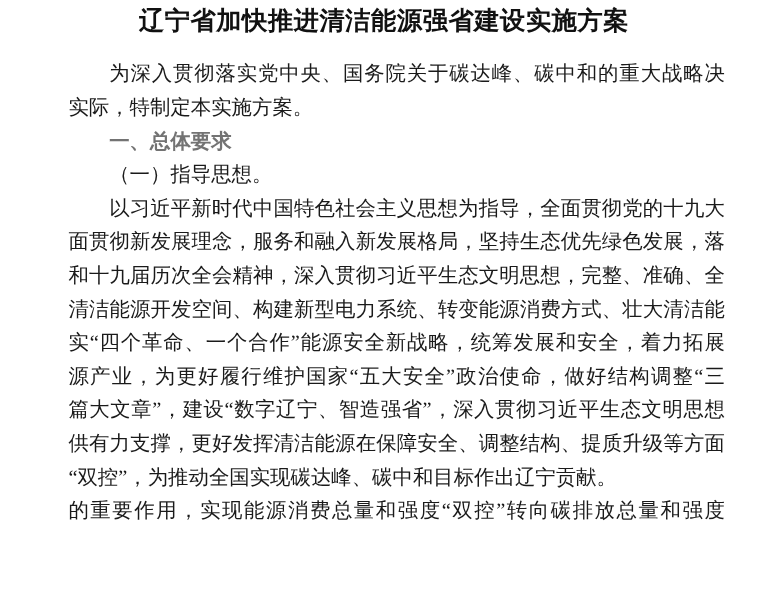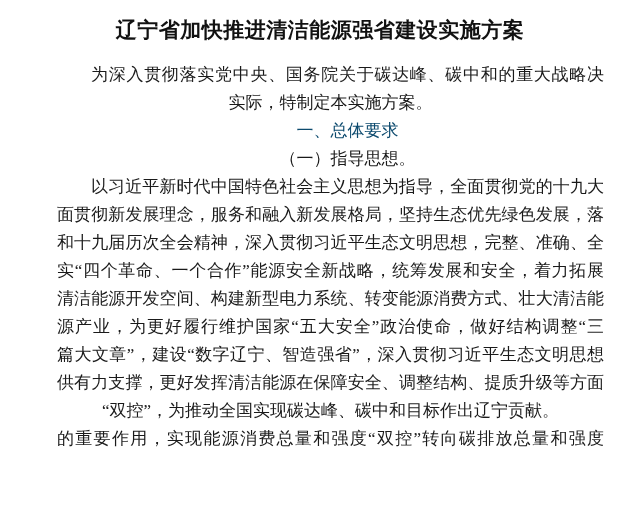--- a/index.html
+++ b/index.html
@@ -12,64 +12,64 @@
   }
   .page {
     position: relative;
     width: 640px;
     height: 513px;
     background: #ffffff;
     color: #1a1a1a;
   }
   .title {
     margin: 0;
-    padding-top: 15px;
+    padding-top: 2px;
     font-size: 21px;
     line-height: 30px;
     font-weight: bold;
     text-align: center;
     letter-spacing: 0.5px;
     color: #111111;
   }
   .body-lines {
     margin: 16px 36px 12px 57px; 
   }
   .line {
     font-size: 17px;
     line-height: 28px;
     letter-spacing: 0;
-    text-align: center;
+    text-align: left;
     color: #1a1a1a;
   }
   .line.stretch {
     text-align: justify;
     text-align-last: justify;
   }
   .line.indent {
     text-indent: 34px; 
   }
   .line.bold {
-    font-weight: normal;
-    color: #0c4a6e;
+    font-weight: bold;
+    color: #737373;
   }
 </style>
 </head>
 <body>
 
 <div class="page">
   <h1 class="title">辽宁省加快推进清洁能源强省建设实施方案</h1>
   <div class="body-lines">
       <div class="line stretch indent">为深入贯彻落实党中央、国务院关于碳达峰、碳中和的重大战略决</div>
       <div class="line">实际，特制定本实施方案。</div>
       <div class="line indent bold">一、总体要求</div>
       <div class="line indent">（一）指导思想。</div>
       <div class="line stretch indent">以习近平新时代中国特色社会主义思想为指导，全面贯彻党的十九大</div>
       <div class="line stretch">面贯彻新发展理念，服务和融入新发展格局，坚持生态优先绿色发展，落</div>
       <div class="line stretch">和十九届历次全会精神，深入贯彻习近平生态文明思想，完整、准确、全</div>
+      <div class="line stretch">清洁能源开发空间、构建新型电力系统、转变能源消费方式、壮大清洁能</div>
       <div class="line stretch">实“四个革命、一个合作”能源安全新战略，统筹发展和安全，着力拓展</div>
-      <div class="line stretch">清洁能源开发空间、构建新型电力系统、转变能源消费方式、壮大清洁能</div>
       <div class="line stretch">源产业，为更好履行维护国家“五大安全”政治使命，做好结构调整“三</div>
       <div class="line stretch">篇大文章”，建设“数字辽宁、智造强省”，深入贯彻习近平生态文明思想</div>
       <div class="line stretch">供有力支撑，更好发挥清洁能源在保障安全、调整结构、提质升级等方面</div>
       <div class="line">“双控”，为推动全国实现碳达峰、碳中和目标作出辽宁贡献。</div>
       <div class="line stretch">的重要作用，实现能源消费总量和强度“双控”转向碳排放总量和强度</div>
     </div>
 </div>
 
 </body></html>

